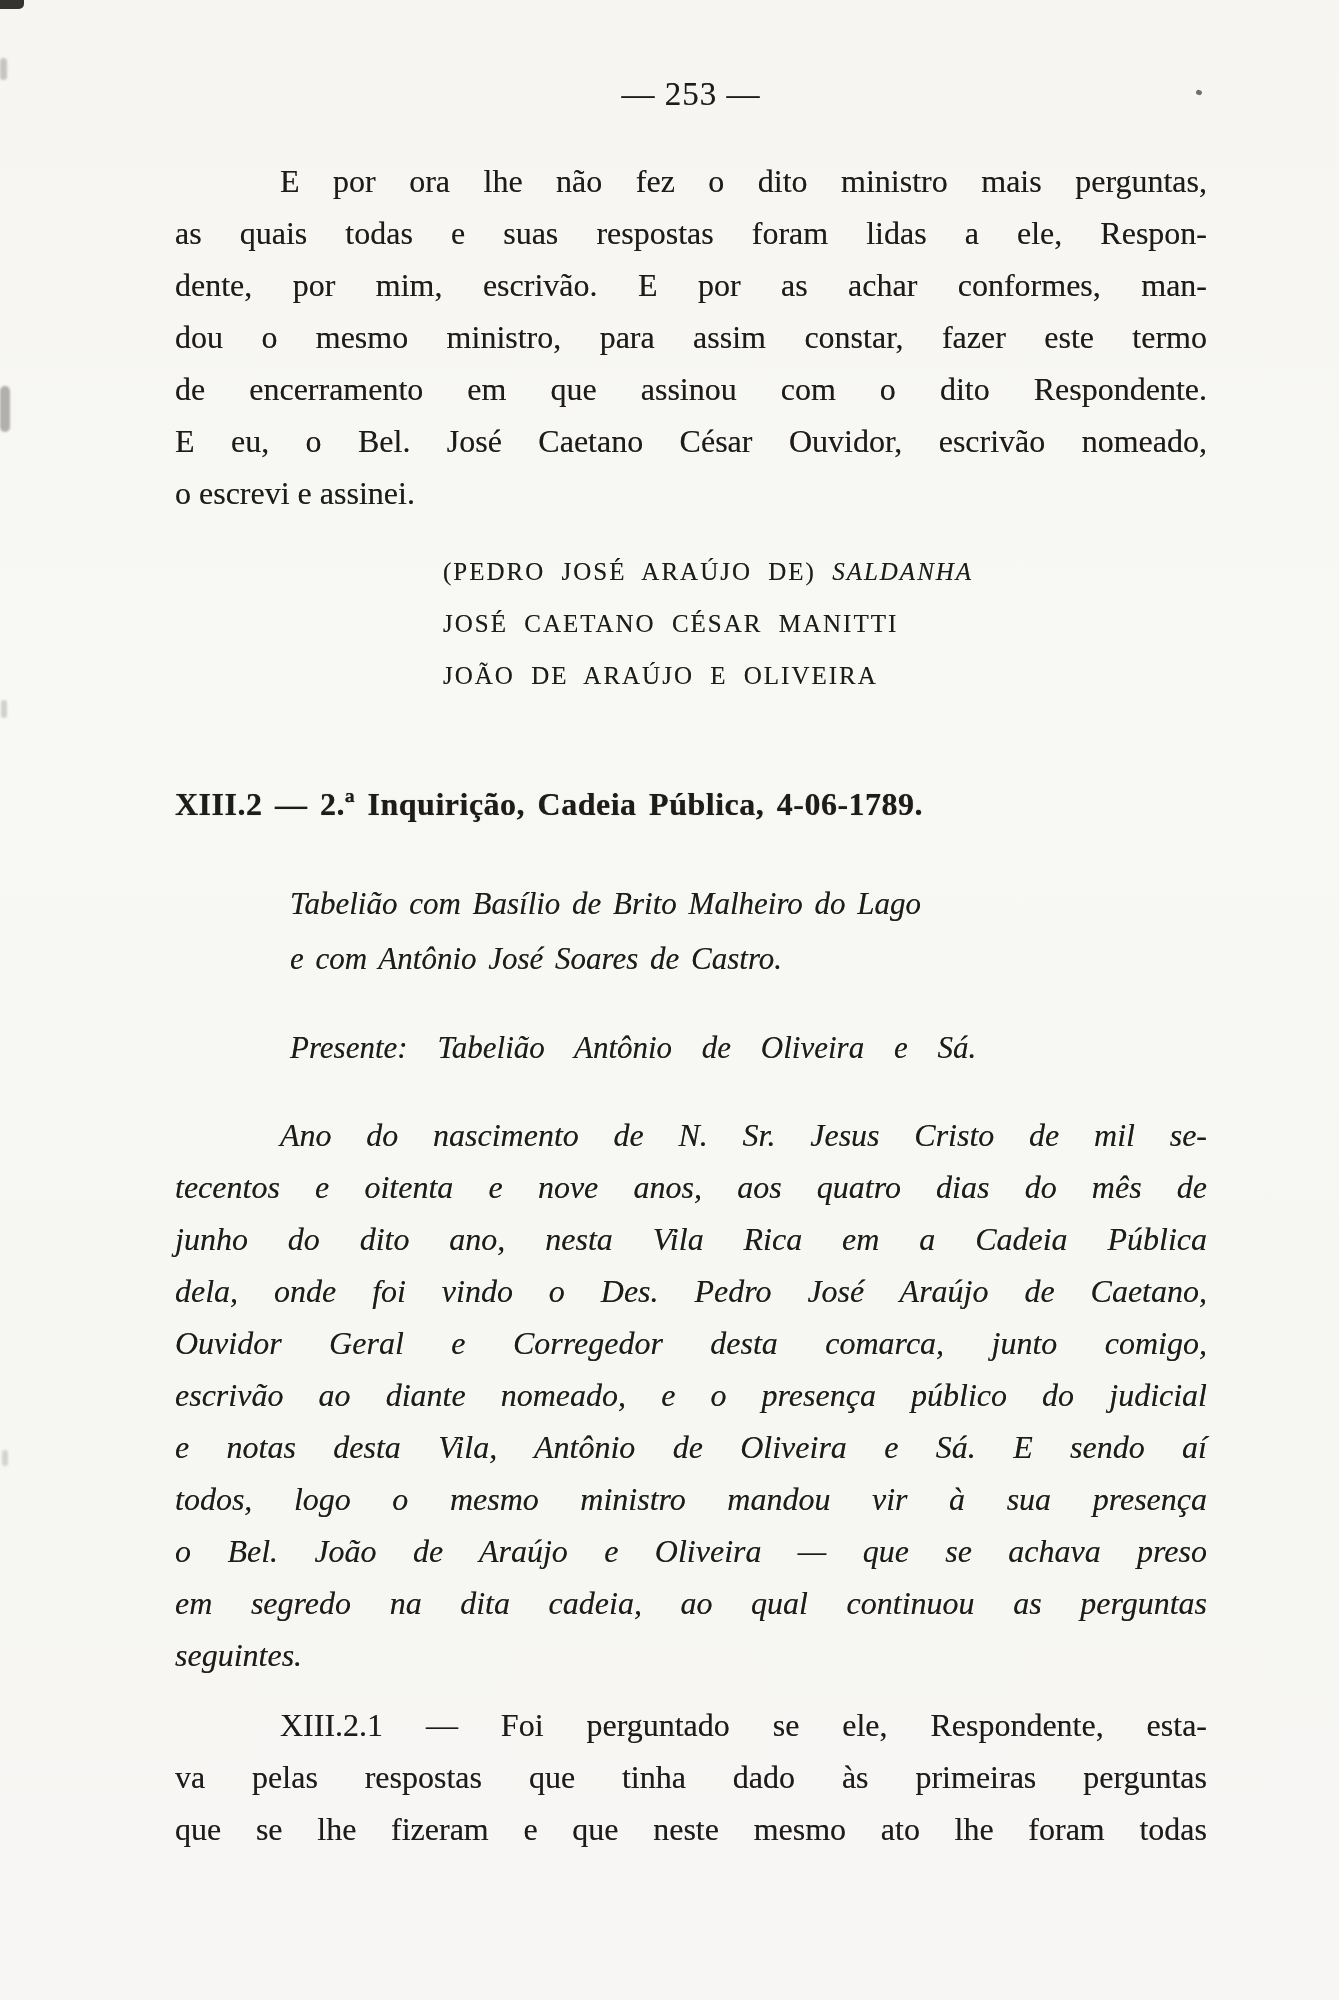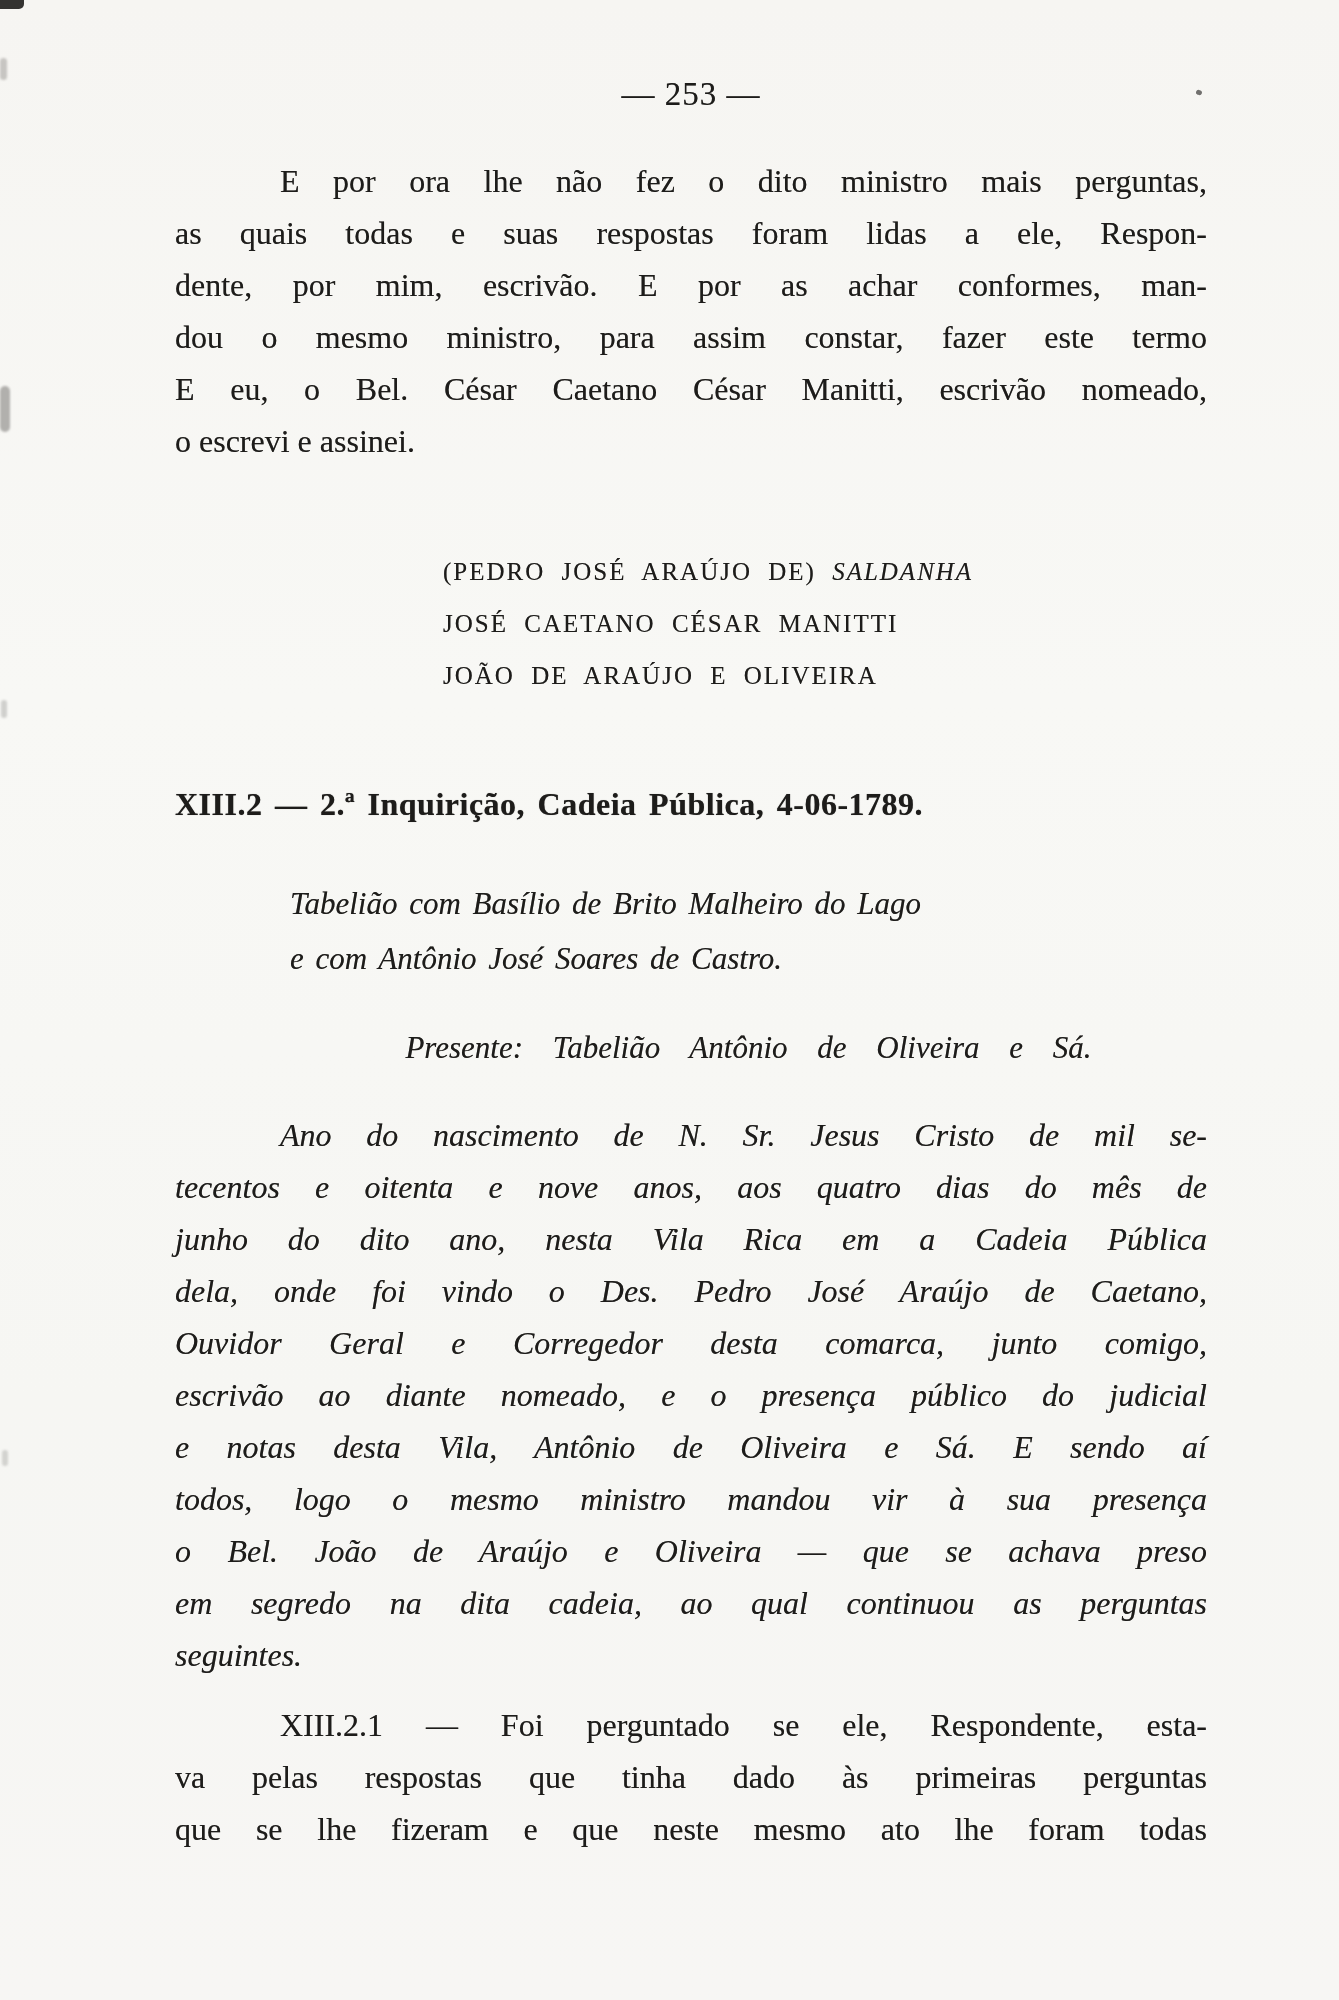--- a/index.html
+++ b/index.html
@@ -36,21 +36,21 @@
   }
   .sig-line .it{font-style:italic;}
   .heading{
     top:786px;font-weight:bold;font-size:32px;
     letter-spacing:0.5px;word-spacing:4px;
     text-shadow:0 0 0.7px rgba(25,24,22,.6);
   }
   .subtitle{top:876px;left:290px;width:917px;font-style:italic;}
   .subtitle .line{height:55px;line-height:55px;font-size:31px;word-spacing:4px;}
   .presente{
-    top:1022px;left:290px;width:917px;font-style:italic;text-align:center;
+    top:1022px;left:290px;width:917px;font-style:italic;
   }
   .presente .line{font-size:31px;word-spacing:22px;}
   .para1{top:155px;}
   .para2{top:1109px;font-style:italic;}
   .para3{top:1699px;}
   
   .artifact{position:absolute;pointer-events:none;}
   .a-corner{left:0;top:0;width:24px;height:9px;background:#1f1e1c;border-radius:0 0 5px 0;opacity:.9;}
   .a-smudge1{left:0;top:58px;width:7px;height:22px;background:rgba(30,28,25,.22);border-radius:4px;filter:blur(1px);}
   .a-smudge2{left:0;top:386px;width:10px;height:46px;background:rgba(30,28,25,.32);border-radius:5px;filter:blur(1px);}
@@ -63,21 +63,22 @@
 
 <div class="page">
 
   <div class="block pageno">— 253 —</div>
 
   <div class="block para1">
     <div class="line jline indent">E por ora lhe não fez o dito ministro mais perguntas,</div>
     <div class="line jline">as quais todas e suas respostas foram lidas a ele, Respon-</div>
     <div class="line jline">dente, por mim, escrivão. E por as achar conformes, man-</div>
     <div class="line jline">dou o mesmo ministro, para assim constar, fazer este termo</div>
-    <div class="line jline">E eu, o Bel. César Caetano César Manitti, escrivão nomeado,</div>
+    <div class="line jline">de encerramento em que assinou com o dito Respondente.</div>
+    <div class="line jline">E eu, o Bel. José Caetano César Ouvidor, escrivão nomeado,</div>
     <div class="line">o escrevi e assinei.</div>
   </div>
 
   <div class="block sig-block">
     <div class="sig-line">
       <span>(PEDRO JOSÉ ARAÚJO DE)</span>
       <span class="it">SALDANHA</span>
     </div>
     <div class="sig-line it">JOSÉ CAETANO CÉSAR MANITTI</div>
     <div class="sig-line it">JOÃO DE ARAÚJO E OLIVEIRA</div>

